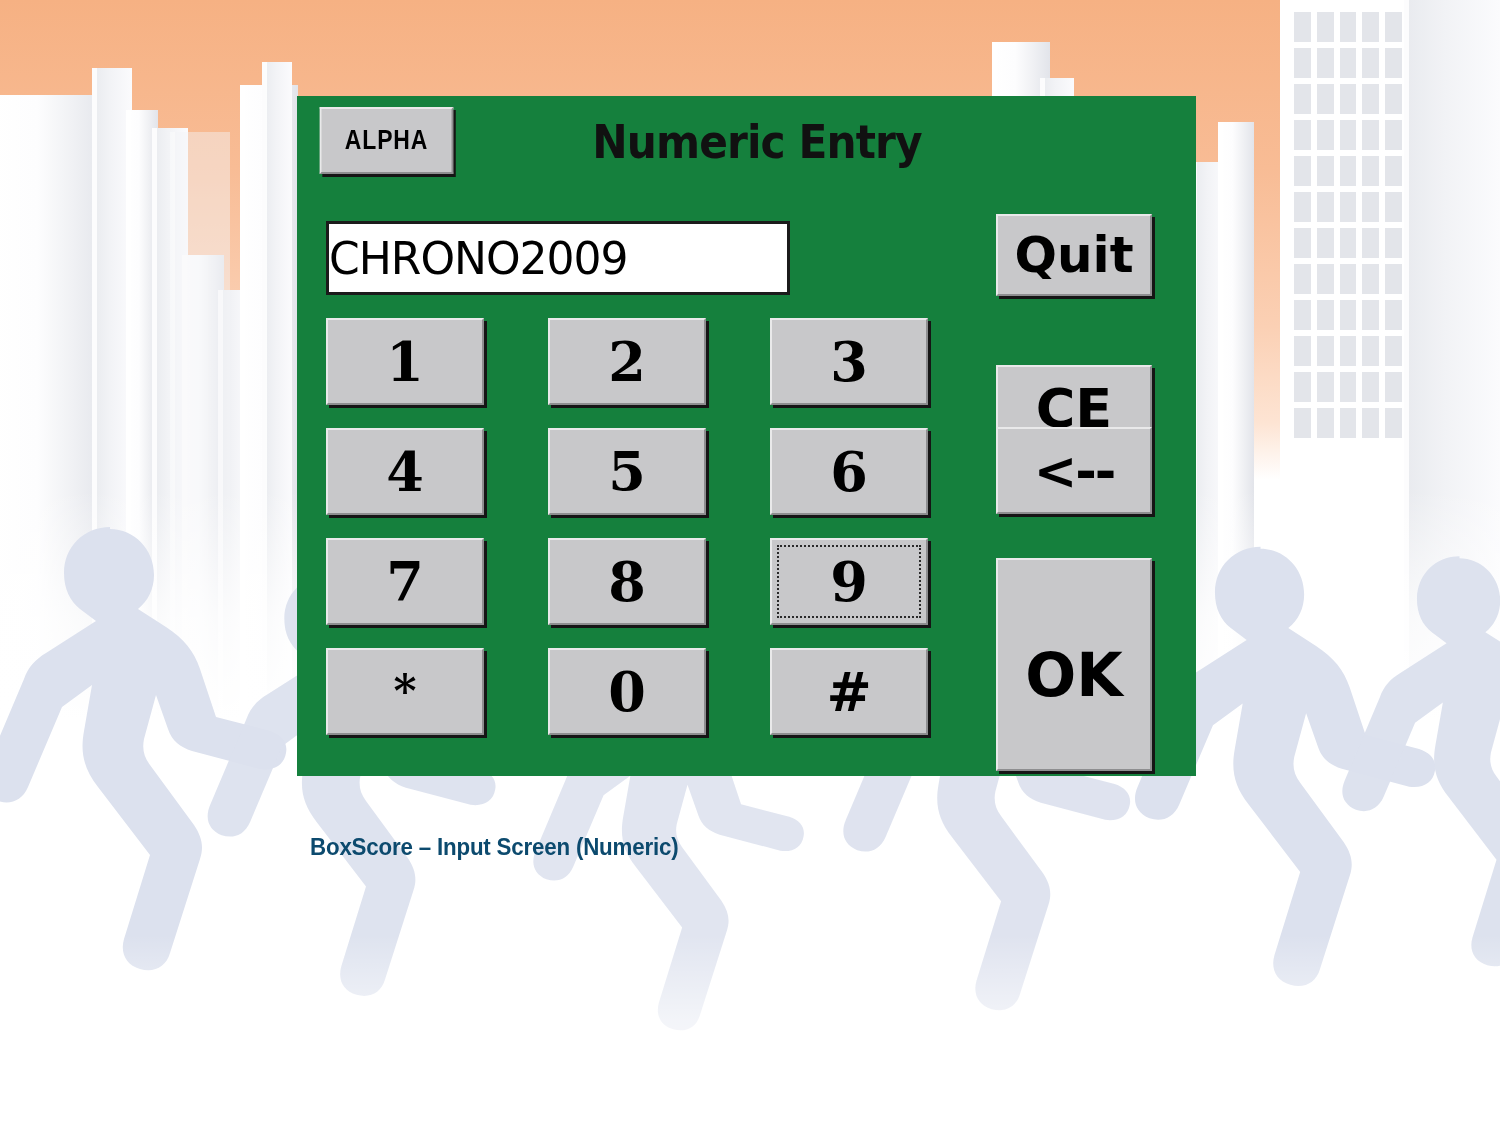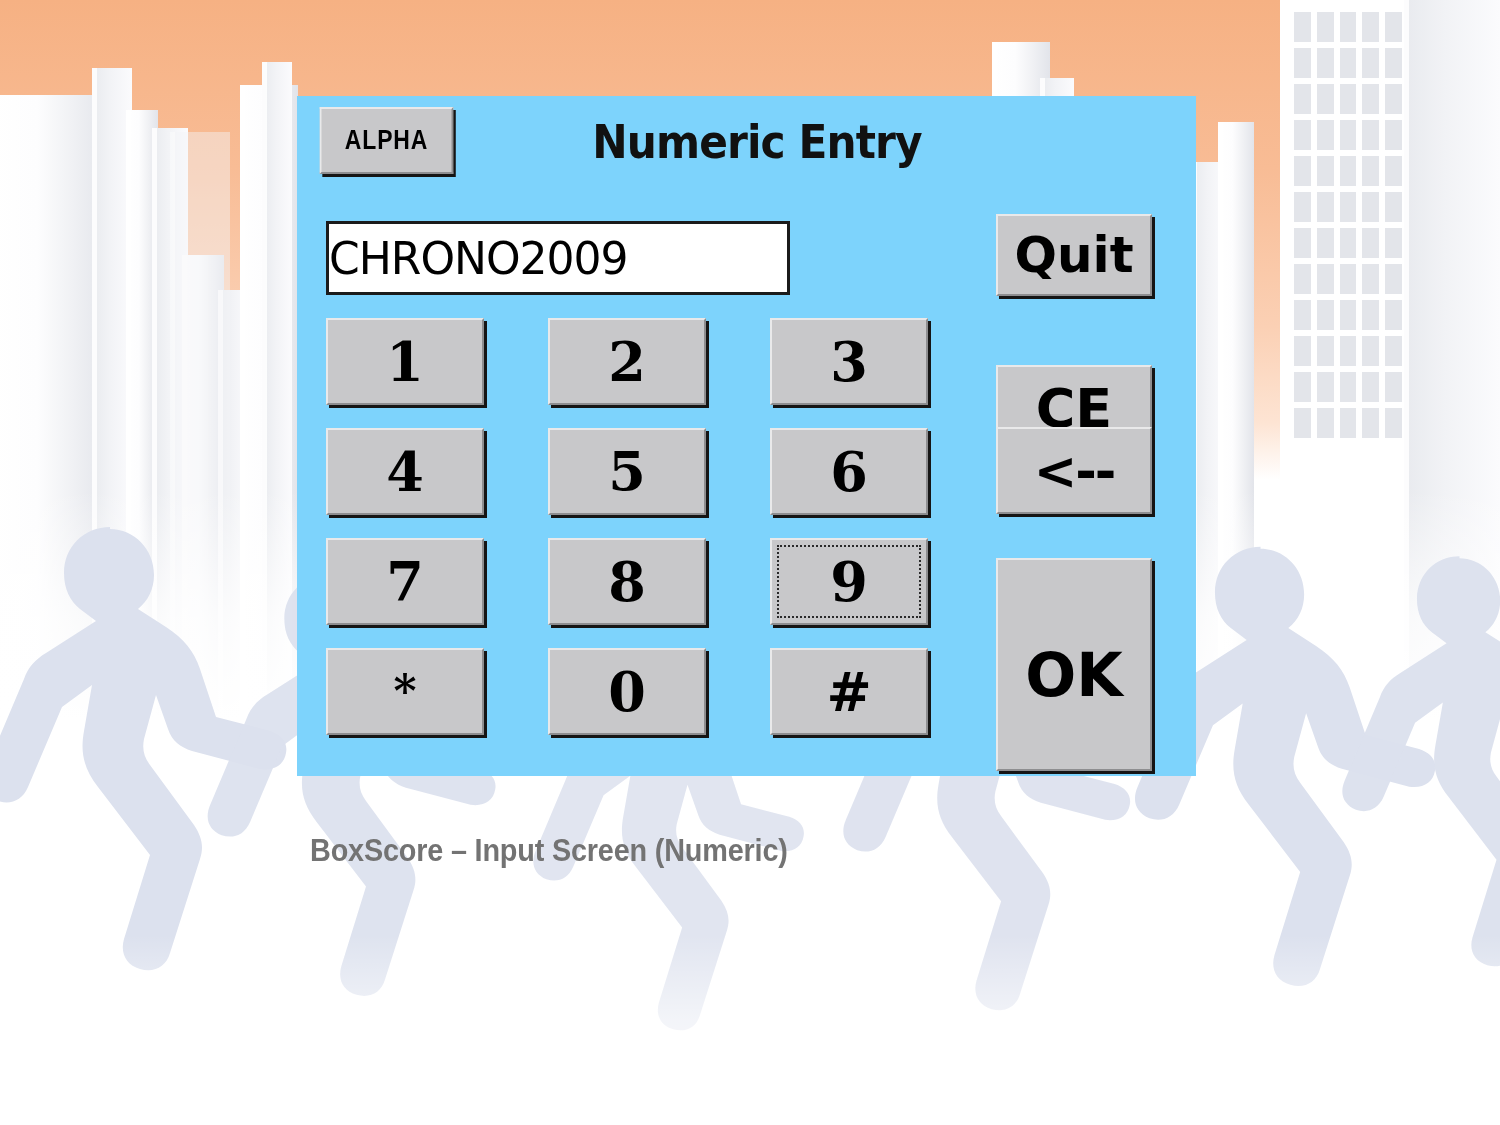--- a/index.html
+++ b/index.html
@@ -94,21 +94,21 @@
     background: linear-gradient(to bottom, rgba(255,255,255,0) 0%, rgba(255,255,255,0.6) 45%, rgba(255,255,255,0.96) 100%);
   }
 
   
   #dialog {
     position: absolute;
     left: 297px;
     top: 96px;
     width: 899px;
     height: 680px;
-    background: #7dd3fc;
+    background: #15803d;
   }
 
   
   .btn {
     position: absolute;
     background: #c8c8ca;
     border-top: 2px solid #e9e9ea;
     border-left: 2px solid #e9e9ea;
     border-right: 2px solid #8e8e90;
     border-bottom: 2px solid #8e8e90;
@@ -198,23 +198,23 @@
     align-items: flex-start;
     padding-top: 80px;
   }
 
   
   #caption {
     position: absolute;
     left: 310px;
     top: 833px;
     font-family: "Liberation Sans Narrow", "Liberation Sans", sans-serif;
-    font-size: 31px;
+    font-size: 24px;
     font-weight: bold;
-    color: #737373;
+    color: #0c4a6e;
     white-space: nowrap;
     letter-spacing: -0.2px;
   }
   #caption span { display: inline-block; transform: scaleX(0.93); transform-origin: left center; }
 </style>
 </head>
 <body>
 
 <div id="slide">
 

